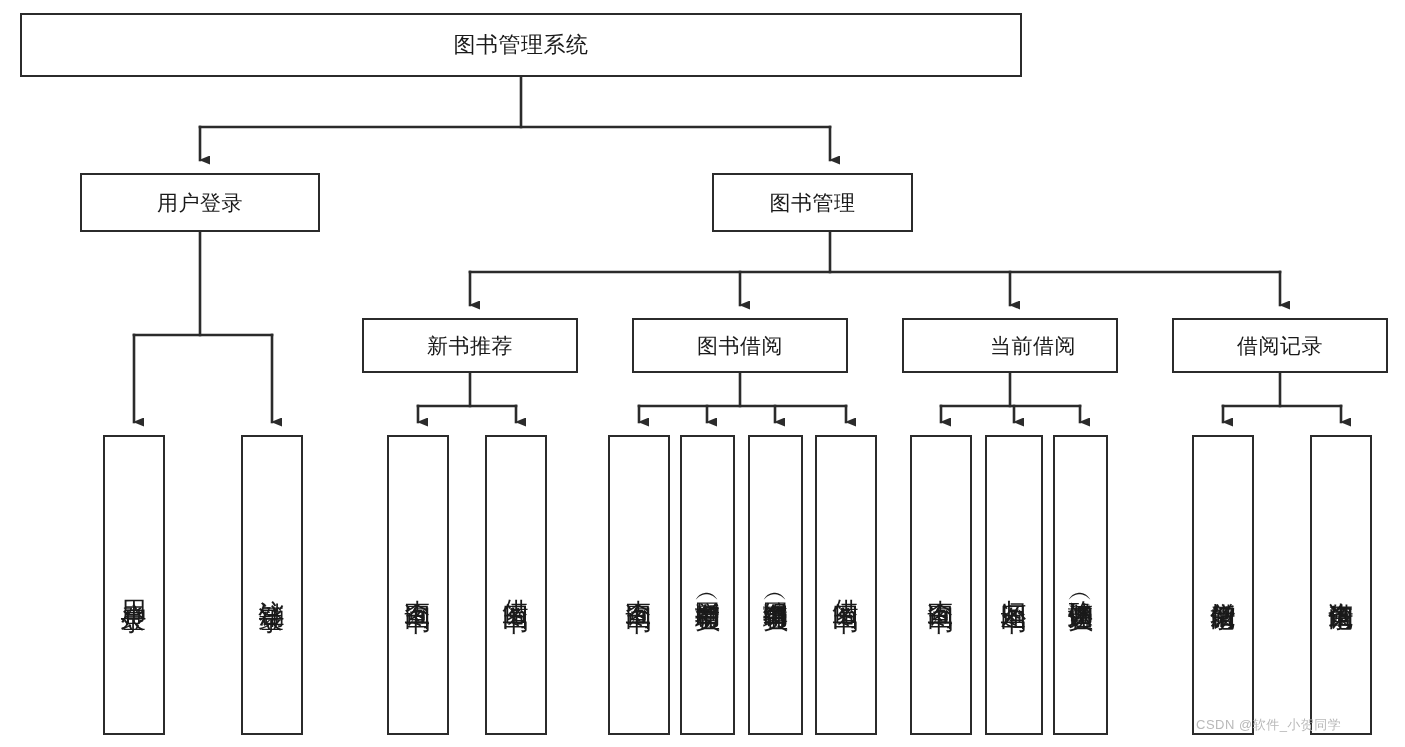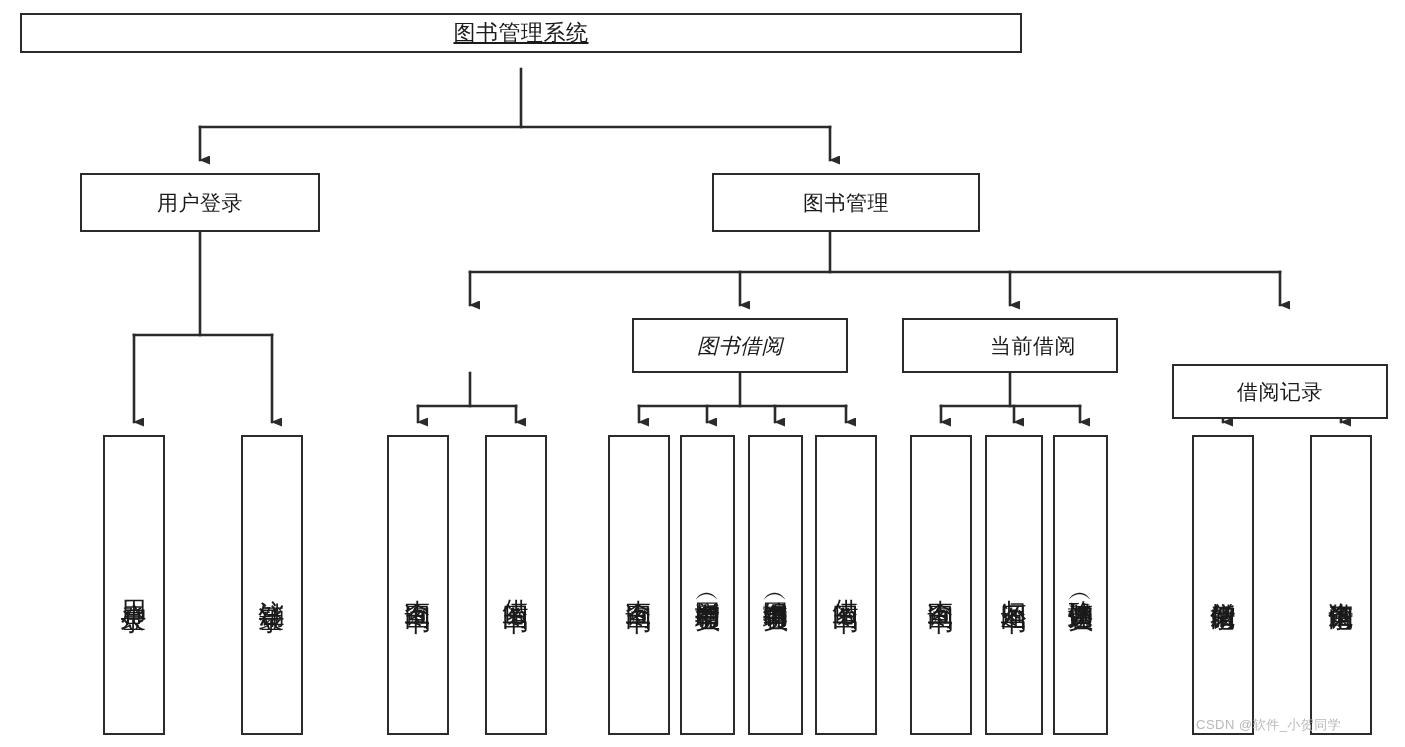--- a/index.html
+++ b/index.html
@@ -126,38 +126,41 @@
       <path d="M1014,406 L1014,422" marker-end="url(#arrowhead)"></path>
       <path d="M1080,406 L1080,422" marker-end="url(#arrowhead)"></path>
 
       <path d="M1280,373 L1280,406"></path>
       <path d="M1223,406 L1341,406"></path>
       <path d="M1223,406 L1223,422" marker-end="url(#arrowhead)"></path>
       <path d="M1341,406 L1341,422" marker-end="url(#arrowhead)"></path>
     </g>
   </svg>
 
-  <div class="node horiz root" style="left:20px; top:13px; width:1002px; height:40px;text-decoration:underline;">
+  <div class="node horiz root" style="left:20px; top:13px; width:1002px; height:64px;">
     <span class="node-label">图书管理系统</span>
   </div>
 
   <div class="node horiz" style="left:80px; top:173px; width:240px; height:59px;">
     <span class="node-label">用户登录</span>
   </div>
-  <div class="node horiz" style="left:712px; top:173px; width:268px; height:59px;">
+  <div class="node horiz" style="left:712px; top:173px; width:201px; height:59px;">
     <span class="node-label">图书管理</span>
   </div>
 
-  <div class="node horiz" style="left:632px; top:318px; width:216px; height:55px;font-style:italic;">
+  <div class="node horiz" style="left:362px; top:318px; width:216px; height:55px;">
+    <span class="node-label">新书推荐</span>
+  </div>
+  <div class="node horiz" style="left:632px; top:318px; width:216px; height:55px;">
     <span class="node-label">图书借阅</span>
   </div>
   <div class="node horiz" style="left:902px; top:318px; width:216px; height:55px;padding-left:46px;">
     <span class="node-label">当前借阅</span>
   </div>
-  <div class="node horiz" style="left:1172px; top:318px; width:216px; height:55px;margin-top:46px;">
+  <div class="node horiz" style="left:1172px; top:318px; width:216px; height:55px;">
     <span class="node-label">借阅记录</span>
   </div>
 
   <div class="node vert" style="left:103px; top:435px; width:62px; height:300px;">
     <span class="node-label">用户登录</span>
   </div>
   <div class="node vert" style="left:241px; top:435px; width:62px; height:300px;">
     <span class="node-label">注销登录</span>
   </div>
   <div class="node vert" style="left:387px; top:435px; width:62px; height:300px;">

